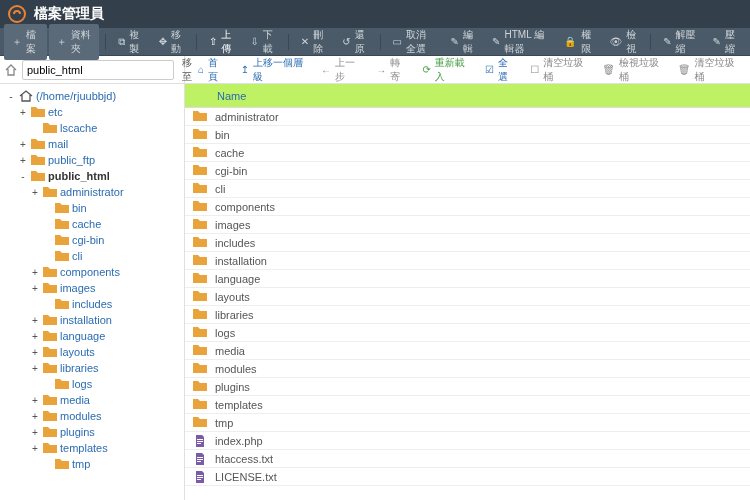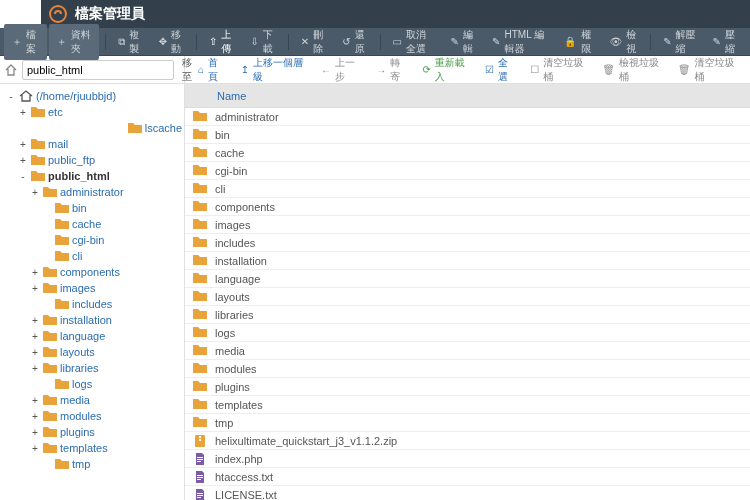--- a/index.html
+++ b/index.html
@@ -1,17 +1,17 @@
 <!DOCTYPE html>
 <html><head>
 <meta charset="utf-8">
 <style>
 * { margin: 0; padding: 0; box-sizing: border-box; font-family: Arial, sans-serif; }
 body { font-size: 11px; color: #555; background: #fff; width: 750px; overflow: hidden; }
-.header { background: #333f4a; color: #fff; height: 28px; display: flex; align-items: center; padding: 0 8px; margin-left: 41px; }
+.header { background: #333f4a; color: #fff; height: 28px; display: flex; align-items: center; padding: 0 8px; }
 .header .logo { width: 18px; height: 18px; margin-right: 8px; }
 .header .title { font-size: 14px; font-weight: bold; }
 .toolbar { background: #4a5a68; color: #fff; height: 28px; display: flex; align-items: center; padding: 0 4px; border-bottom: 1px solid #3a4752; }
 .toolbar .btn { padding: 4px 8px; font-size: 10px; display: flex; align-items: center; gap: 4px; cursor: pointer; color: #d0d5da; }
 .toolbar .btn.primary { background: #5a6a78; border-radius: 2px; margin-right: 2px; }
 .toolbar .sep { width: 1px; height: 16px; background: #3a4752; margin: 0 4px; }
 .main { display: flex; height: 444px; }
 .sidebar { width: 185px; border-right: 1px solid #e0e0e0; display: flex; flex-direction: column; }
 .pathbar { height: 28px; display: flex; align-items: center; padding: 4px; border-bottom: 1px solid #e0e0e0; gap: 4px; }
 .pathbar input { flex: 1; height: 20px; border: 1px solid #ccc; border-radius: 2px; padding: 0 4px; font-size: 11px; }
@@ -23,21 +23,21 @@
 .tree-node .toggle { width: 10px; font-size: 10px; color: #555; text-align: center; flex-shrink: 0; }
 .tree-node .folder-ico { width: 14px; height: 12px; margin: 0 3px; flex-shrink: 0; }
 .tree-node .label { font-size: 11px; }
 .tree-node.bold .label { font-weight: bold; color: #333; }
 .tree-node.root .label { color: #2b6cb0; }
 .content { flex: 1; display: flex; flex-direction: column; }
 .actionbar { height: 28px; display: flex; align-items: center; padding: 0 6px; border-bottom: 1px solid #e0e0e0; gap: 2px; }
 .actionbar .abtn { padding: 3px 7px; font-size: 10px; display: flex; align-items: center; gap: 4px; cursor: pointer; color: #2b6cb0; }
 .actionbar .abtn.gray { color: #888; }
 .actionbar .abtn.green { color: #4a9d4a; }
-.table-head { height: 24px; display: flex; align-items: center; padding-left: 32px; border-bottom: 1px solid #ddd; color: #2b6cb0; font-size: 11px; background: #e5e5e5; }
+.table-head { height: 24px; display: flex; align-items: center; padding-left: 32px; border-bottom: 1px solid #ddd; color: #2b6cb0; font-size: 11px; background: #bef264; }
 .files { flex: 1; overflow-y: auto; }
 .file-row { height: 18px; display: flex; align-items: center; padding-left: 8px; border-bottom: 1px solid #eee; cursor: pointer; }
 .file-row .fico { width: 16px; height: 14px; margin-right: 6px; flex-shrink: 0; }
 .file-row .fname { font-size: 11px; color: #555; }
 svg { display: block; }
 </style>
 </head>
 <body>
 
 <div class="header">
@@ -142,21 +142,21 @@
         </div>
         <div class="tree-node" style="padding-left: 16px;">
           <span class="toggle">+</span>
           <span class="folder-ico">
             <svg width="14" height="12" viewBox="0 0 14 12">
               <path d="M0 2 L0 11 L14 11 L14 3 L7 3 L5 1 L0 1 Z" fill="#e8a33a"></path>
             </svg>
           </span>
           <span class="label">etc</span>
         </div>
-        <div class="tree-node" style="padding-left: 28px; justify-content: flex-end;">
+        <div class="tree-node" style="padding-left: 28px;">
           <span class="toggle"></span>
           <span class="folder-ico">
             <svg width="14" height="12" viewBox="0 0 14 12">
               <path d="M0 2 L0 11 L14 11 L14 3 L7 3 L5 1 L0 1 Z" fill="#e8a33a"></path>
             </svg>
           </span>
           <span class="label">lscache</span>
         </div>
         <div class="tree-node" style="padding-left: 16px;">
           <span class="toggle">+</span>
@@ -533,55 +533,45 @@
           <span class="fico">
             <svg width="14" height="12" viewBox="0 0 14 12">
               <path d="M0 2 L0 11 L14 11 L14 3 L7 3 L5 1 L0 1 Z" fill="#e8a33a"></path>
             </svg>
           </span>
           <span class="fname">tmp</span>
         </div>
         <div class="file-row">
           <span class="fico">
             <svg width="14" height="14" viewBox="0 0 14 14">
-              <rect x="2" y="1" width="10" height="12" fill="#e8a33a" rx="1"></rect>
-              <rect x="6" y="2" width="2" height="2" fill="#fff"></rect>
-              <rect x="6" y="5" width="2" height="2" fill="#fff"></rect>
-            </svg>
-          </span>
-          <span class="fname">helixultimate_quickstart_j3_v1.1.2.zip</span>
+              <path d="M3 1 L9 1 L11 3 L11 13 L3 13 Z" fill="#7b5aa6"></path>
+              <rect x="4" y="5" width="6" height="1" fill="#fff"></rect>
+              <rect x="4" y="7" width="6" height="1" fill="#fff"></rect>
+              <rect x="4" y="9" width="4" height="1" fill="#fff"></rect>
+            </svg>
+          </span>
+          <span class="fname">index.php</span>
         </div>
         <div class="file-row">
           <span class="fico">
             <svg width="14" height="14" viewBox="0 0 14 14">
               <path d="M3 1 L9 1 L11 3 L11 13 L3 13 Z" fill="#7b5aa6"></path>
               <rect x="4" y="5" width="6" height="1" fill="#fff"></rect>
               <rect x="4" y="7" width="6" height="1" fill="#fff"></rect>
               <rect x="4" y="9" width="4" height="1" fill="#fff"></rect>
             </svg>
           </span>
-          <span class="fname">index.php</span>
+          <span class="fname">htaccess.txt</span>
         </div>
         <div class="file-row">
           <span class="fico">
             <svg width="14" height="14" viewBox="0 0 14 14">
               <path d="M3 1 L9 1 L11 3 L11 13 L3 13 Z" fill="#7b5aa6"></path>
               <rect x="4" y="5" width="6" height="1" fill="#fff"></rect>
               <rect x="4" y="7" width="6" height="1" fill="#fff"></rect>
               <rect x="4" y="9" width="4" height="1" fill="#fff"></rect>
             </svg>
           </span>
-          <span class="fname">htaccess.txt</span>
-        </div>
-        <div class="file-row">
-          <span class="fico">
-            <svg width="14" height="14" viewBox="0 0 14 14">
-              <path d="M3 1 L9 1 L11 3 L11 13 L3 13 Z" fill="#7b5aa6"></path>
-              <rect x="4" y="5" width="6" height="1" fill="#fff"></rect>
-              <rect x="4" y="7" width="6" height="1" fill="#fff"></rect>
-              <rect x="4" y="9" width="4" height="1" fill="#fff"></rect>
-            </svg>
-          </span>
           <span class="fname">LICENSE.txt</span>
         </div>
       </div>
   </div>
 </div>
 
 </body></html>

